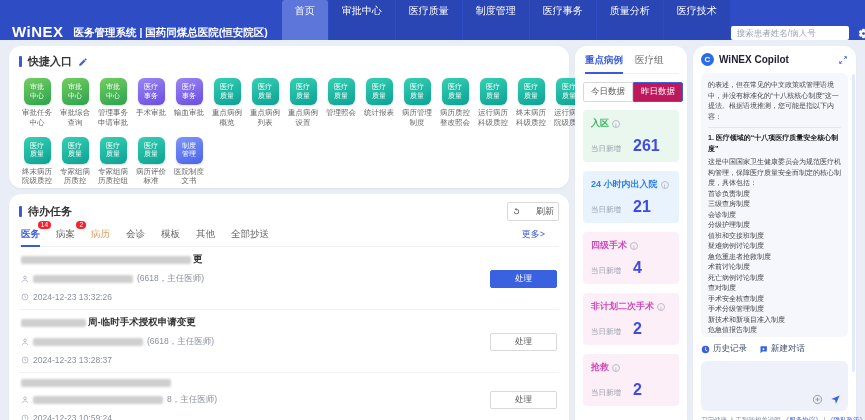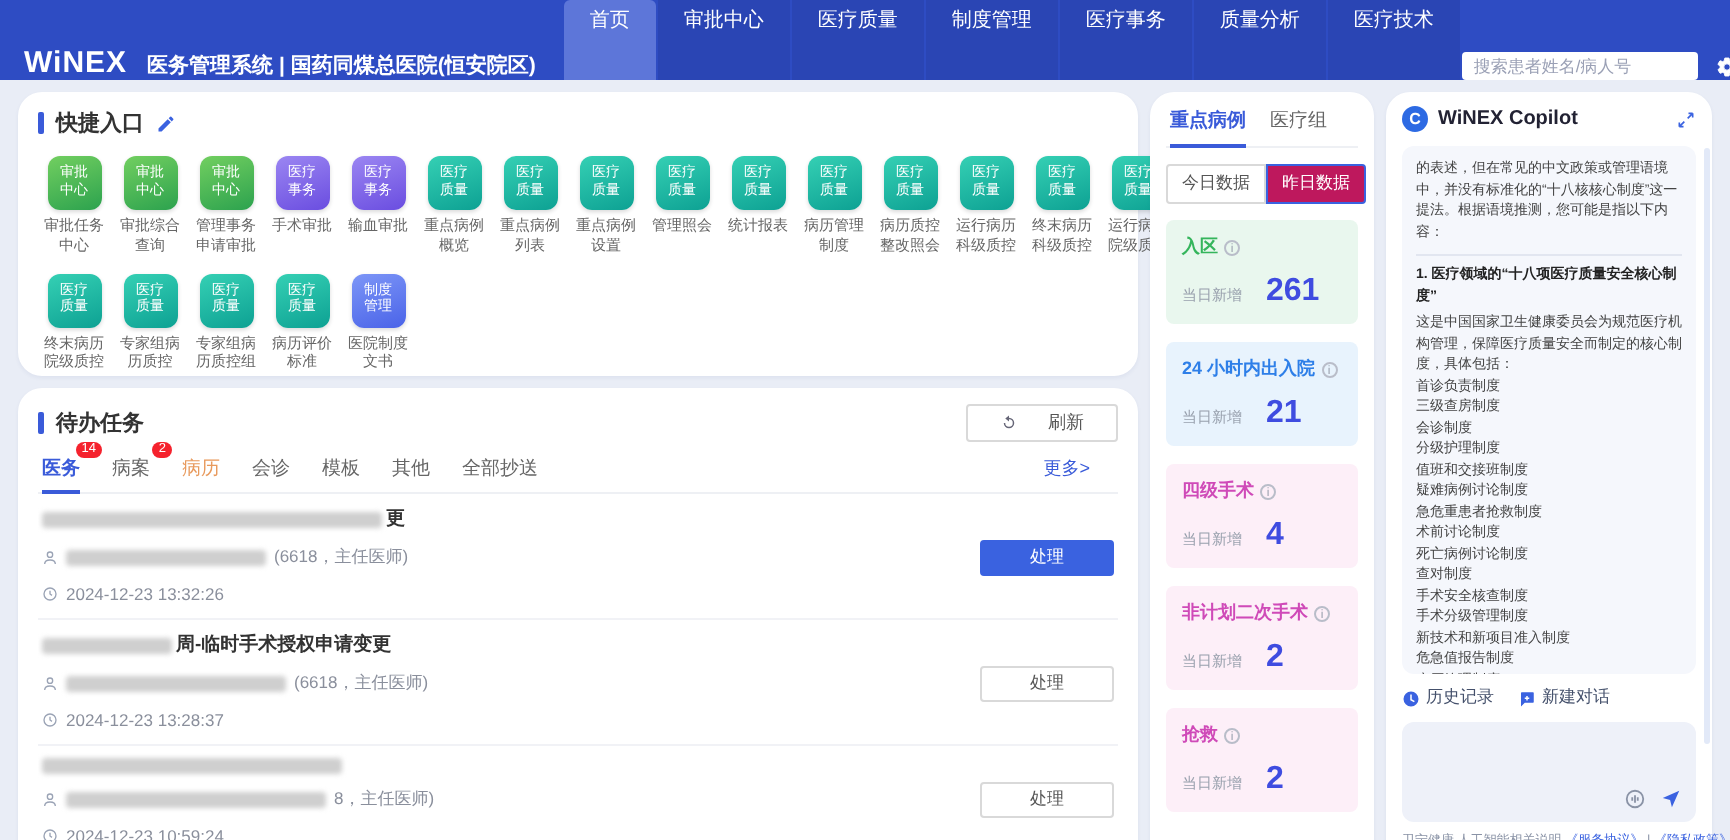--- a/index.html
+++ b/index.html
@@ -40,21 +40,21 @@
   .tile-icon span{font-size:7px;line-height:1.2;width:15px;display:block}
   .t-green{background:linear-gradient(160deg,#72cf60,#2ca24e)}
   .t-purple{background:linear-gradient(160deg,#9b86f2,#6a4de0)}
   .t-teal{background:linear-gradient(160deg,#35d0b4,#0da193)}
   .t-blue{background:linear-gradient(160deg,#7d96f7,#4a63e8)}
   .tile-label{font-size:7.5px;color:#666;text-align:center;line-height:1.3;width:36px}
 
   
   .todo{flex:1;padding:8px 10px;display:flex;flex-direction:column;min-height:0}
   .todo-head{display:flex;align-items:center}
-  .btn-refresh{margin-left:auto;display:flex;align-items:center;gap:15px;border:1px solid #d9d9d9;background:#fff;border-radius:2px;font-size:9px;color:#555;padding:2px 16px;cursor:pointer}
+  .btn-refresh{margin-left:auto;display:flex;align-items:center;gap:15px;border:1px solid #d9d9d9;background:#fff;border-radius:2px;font-size:9px;color:#555;padding:2px 4px;cursor:pointer}
   .todo-tabs{display:flex;align-items:flex-end;gap:16px;font-size:9.5px;color:#666;border-bottom:1px solid #eef0f4;padding:7px 2px 5px 2px;position:relative}
   .todo-tab{position:relative;cursor:pointer;white-space:nowrap}
   .todo-tab.active{color:var(--primary);font-weight:700}
   .todo-tab.active:after{content:"";position:absolute;left:0;right:0;bottom:-6px;height:2px;background:var(--primary)}
   .todo-tab.hl{color:#e89a5d}
   .badge{position:absolute;top:-7px;right:-11px;background:var(--badge);color:#fff;font-size:6.5px;line-height:8px;padding:0 3px;border-radius:6px;font-weight:400}
   .more{position:absolute;right:14px;bottom:5px;font-size:9px;color:var(--primary);cursor:pointer}
   .task-list{flex:1;overflow:hidden}
   .task{padding:6px 2px 7px 2px;border-bottom:1px solid #f1f2f6}
   .task-title{font-size:9.5px;font-weight:700;color:#333;display:flex;align-items:center;gap:2px}

